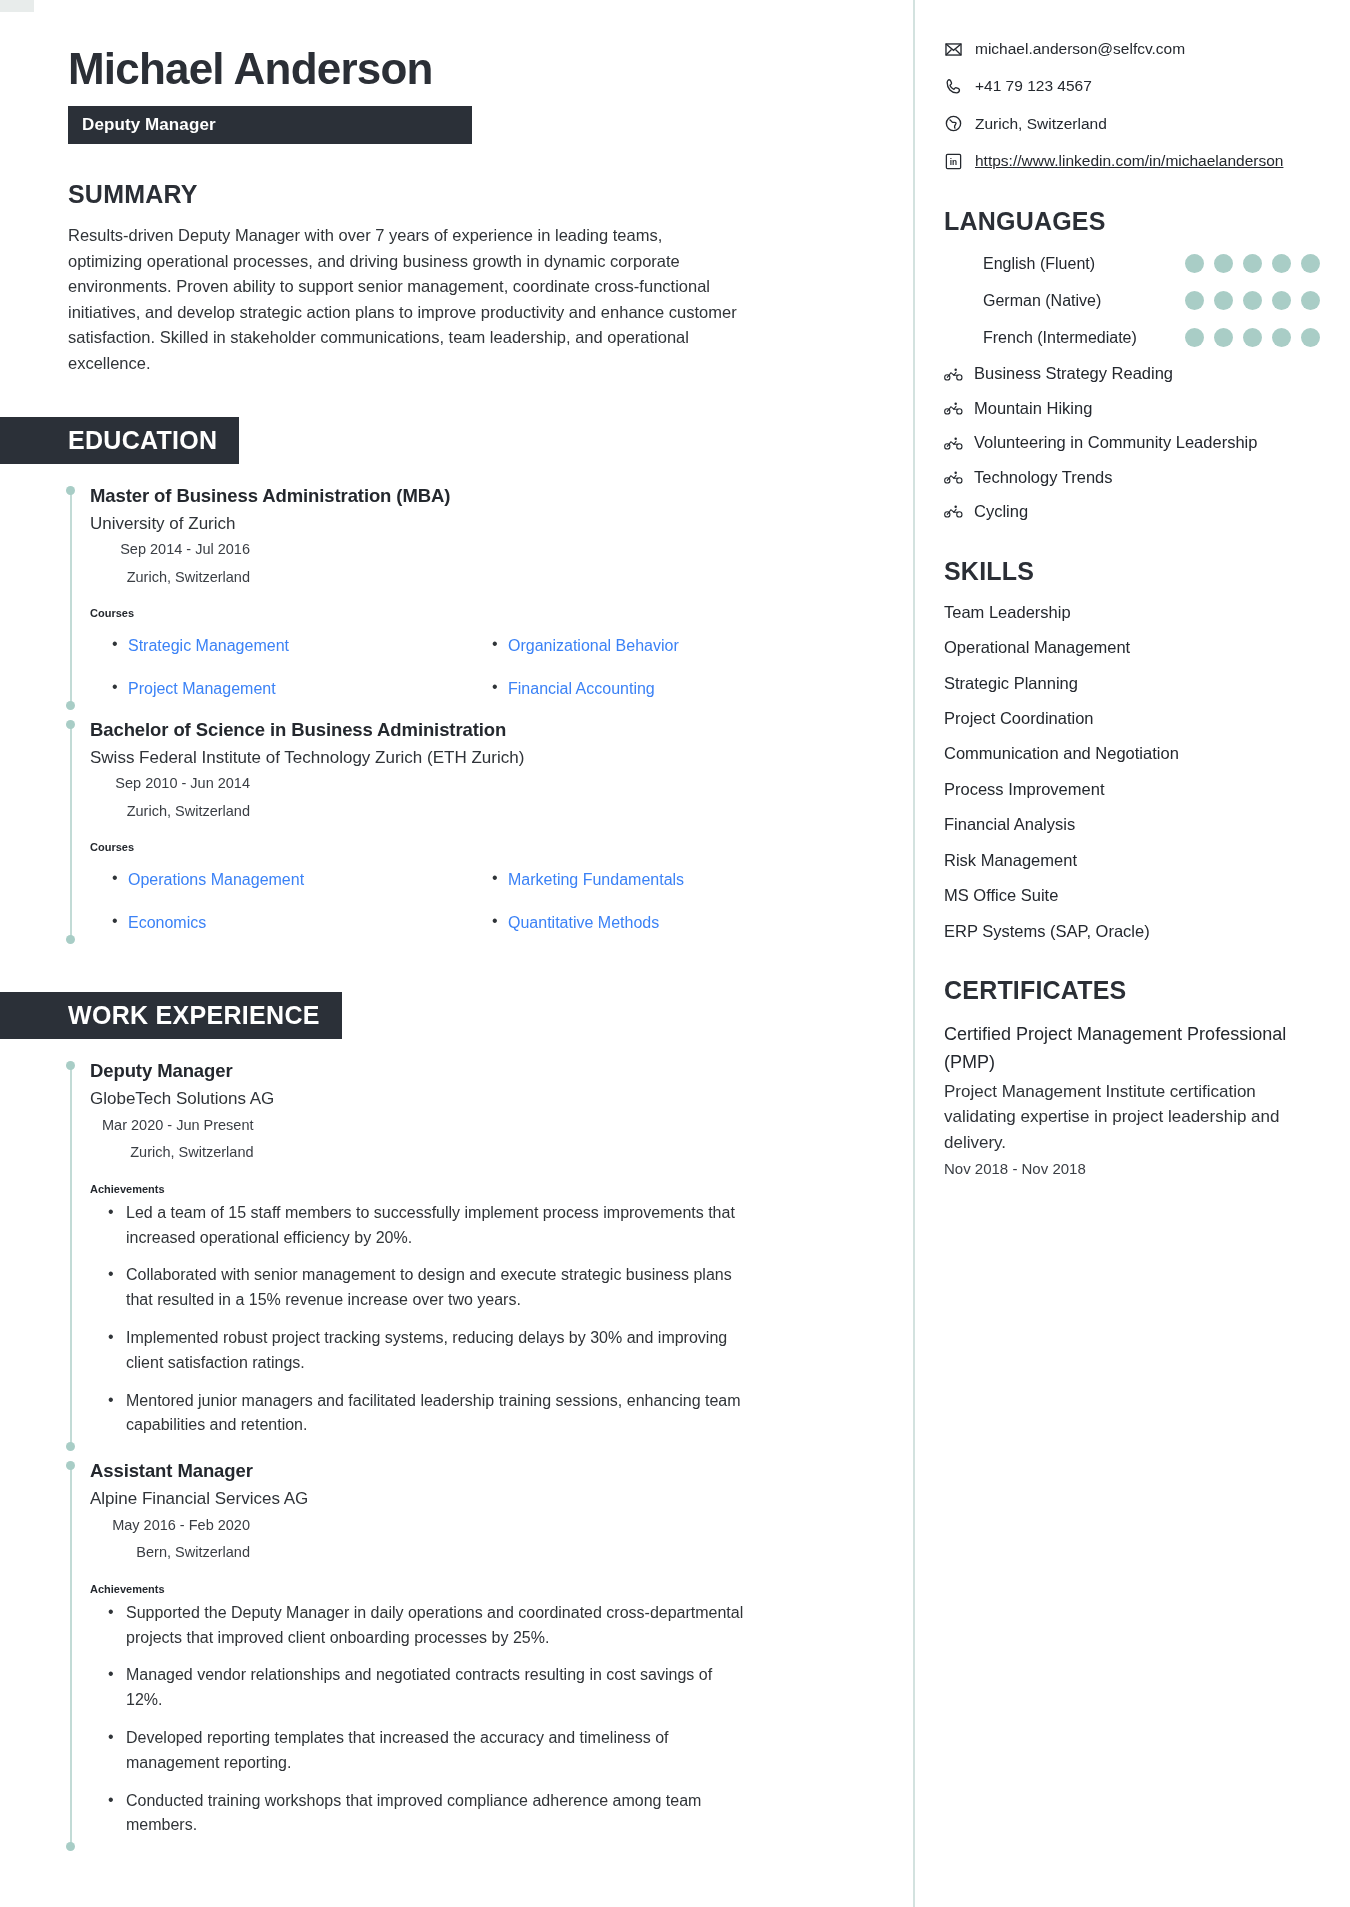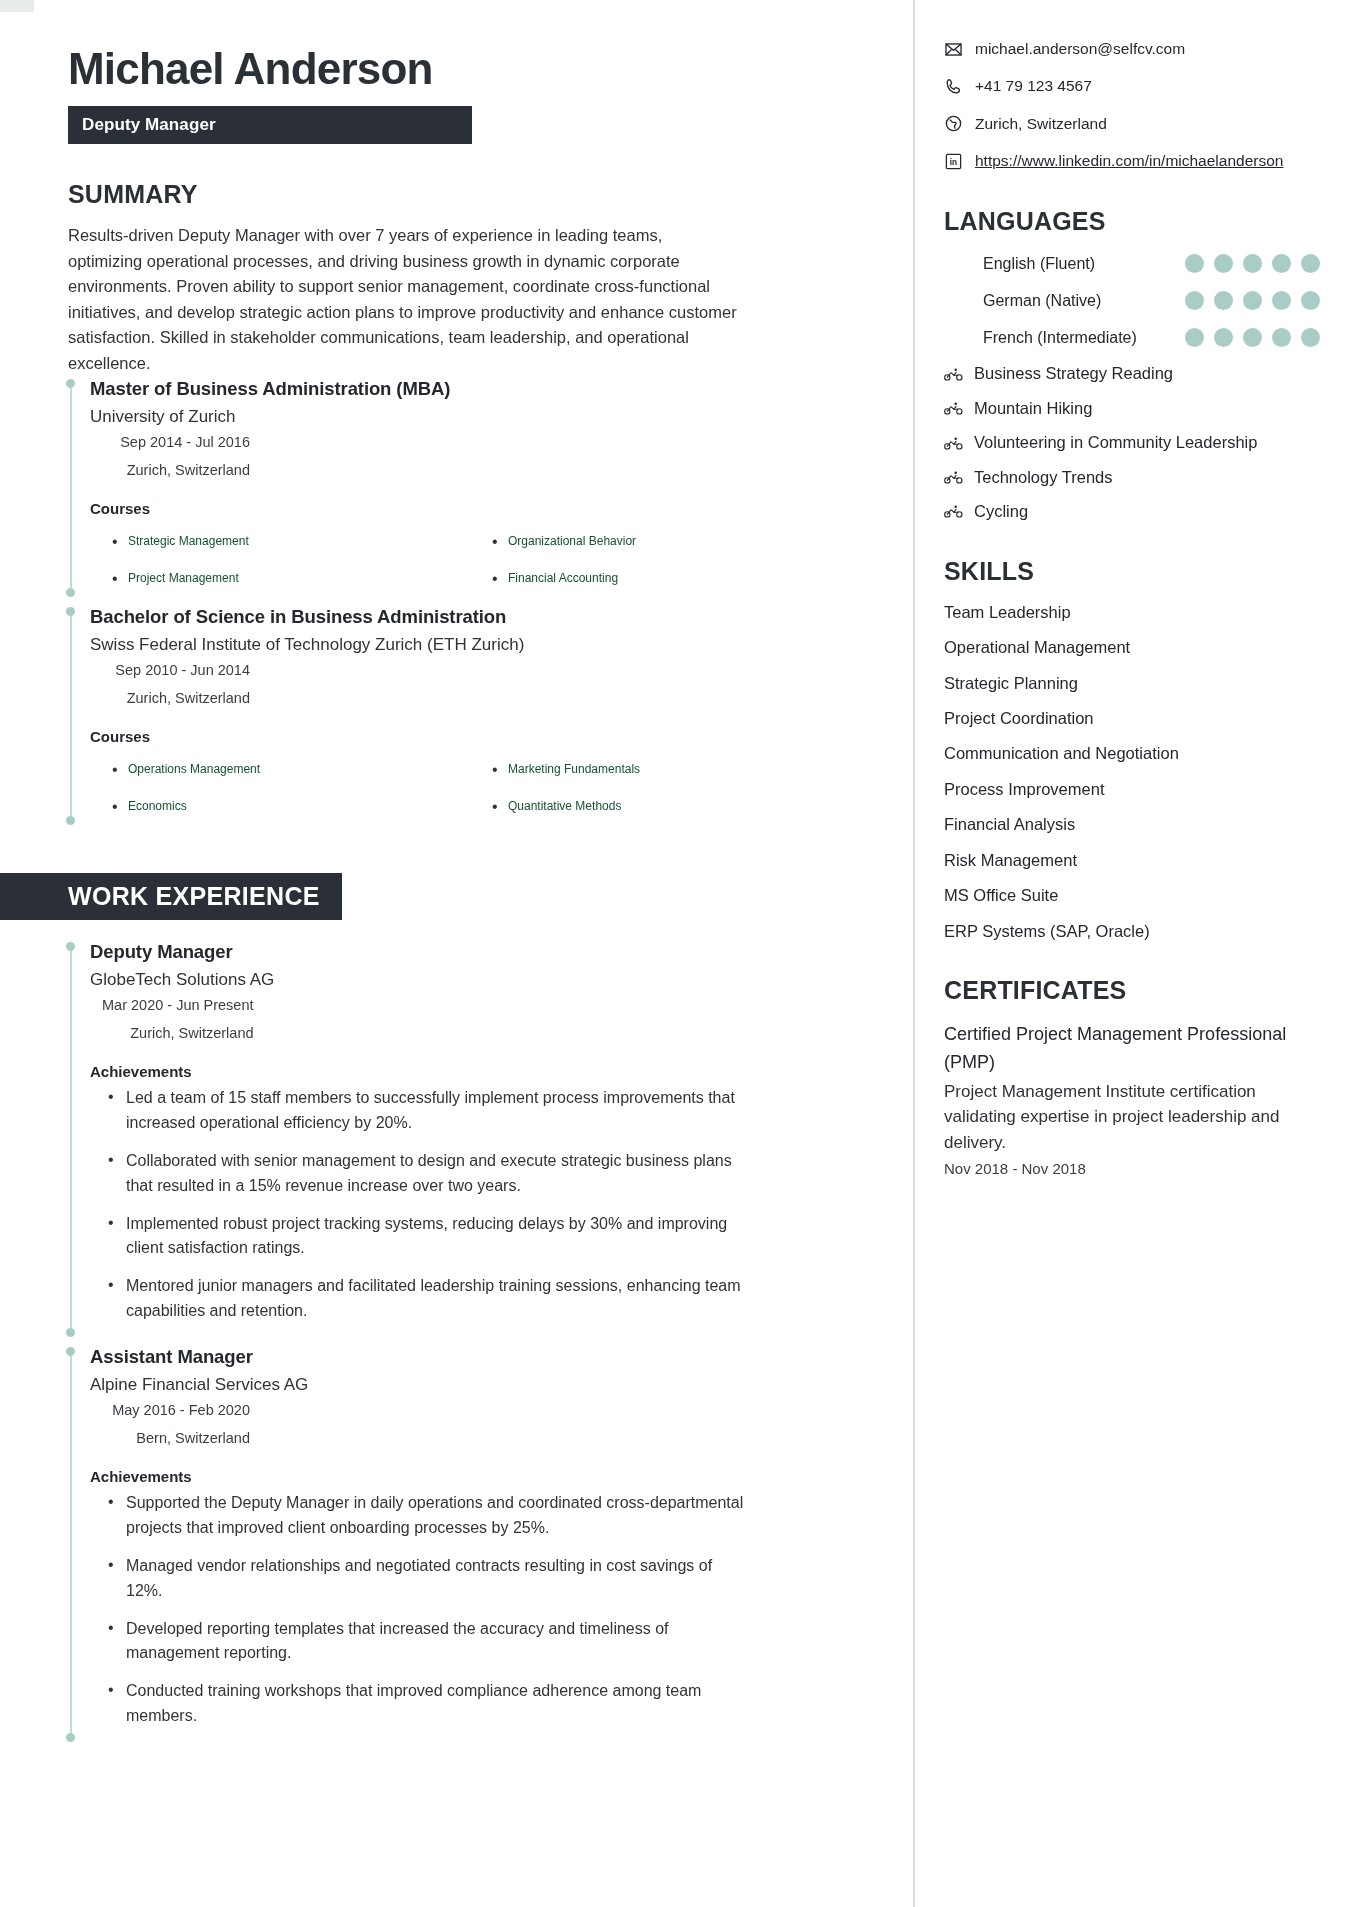--- a/index.html
+++ b/index.html
@@ -148,35 +148,35 @@
   }
 
   .date, .place {
     font-size: 14.5px;
     color: #3a3e44;
     line-height: 1.9;
     white-space: nowrap;
   }
 
   .sub-label {
-    font-size: 15px;
+    font-size: 11px;
     font-weight: 700;
     color: #24282e;
     margin: 16px 0 6px 0;
   }
 
   .courses {
     display: flex;
     flex-wrap: wrap;
     margin-top: 2px;
   }
   .course-item {
     width: 50%;
-    font-size: 12px;
-    color: #14532d;
+    font-size: 16px;
+    color: #3b82f6;
     padding: 10px 0 10px 38px;
     position: relative;
     line-height: 1.4;
   }
   .course-item::before {
     content: "•";
     position: absolute;
     left: 22px;
     top: 8px;
     font-size: 16px;
@@ -305,20 +305,21 @@
   <div class="corner"></div>
 
   <div class="main-col">
 
     <div class="name">Michael Anderson</div>
     <div class="title-bar">Deputy Manager</div>
 
     <div class="sec-plain">SUMMARY</div>
     <div class="summary-text">Results-driven Deputy Manager with over 7 years of experience in leading teams, optimizing operational processes, and driving business growth in dynamic corporate environments. Proven ability to support senior management, coordinate cross-functional initiatives, and develop strategic action plans to improve productivity and enhance customer satisfaction. Skilled in stakeholder communications, team leadership, and operational excellence.</div>
 
+    <div class="sec-badge">EDUCATION</div>
     <div id="education-list">
         <div class="entry">
           <span class="tl-line"></span>
           <span class="tl-dot top"></span>
           <span class="tl-dot bot"></span>
           <div class="entry-head">
             <div class="entry-left">
               <div class="role">Master of Business Administration (MBA)</div>
               <div class="org">University of Zurich</div>
             </div>

